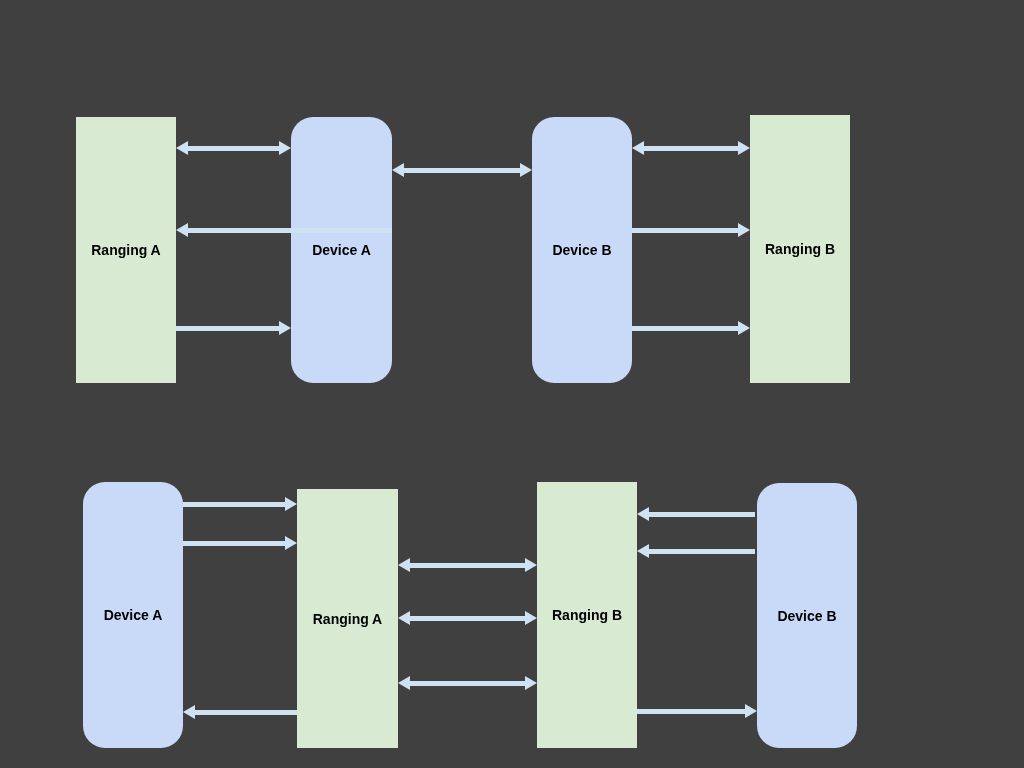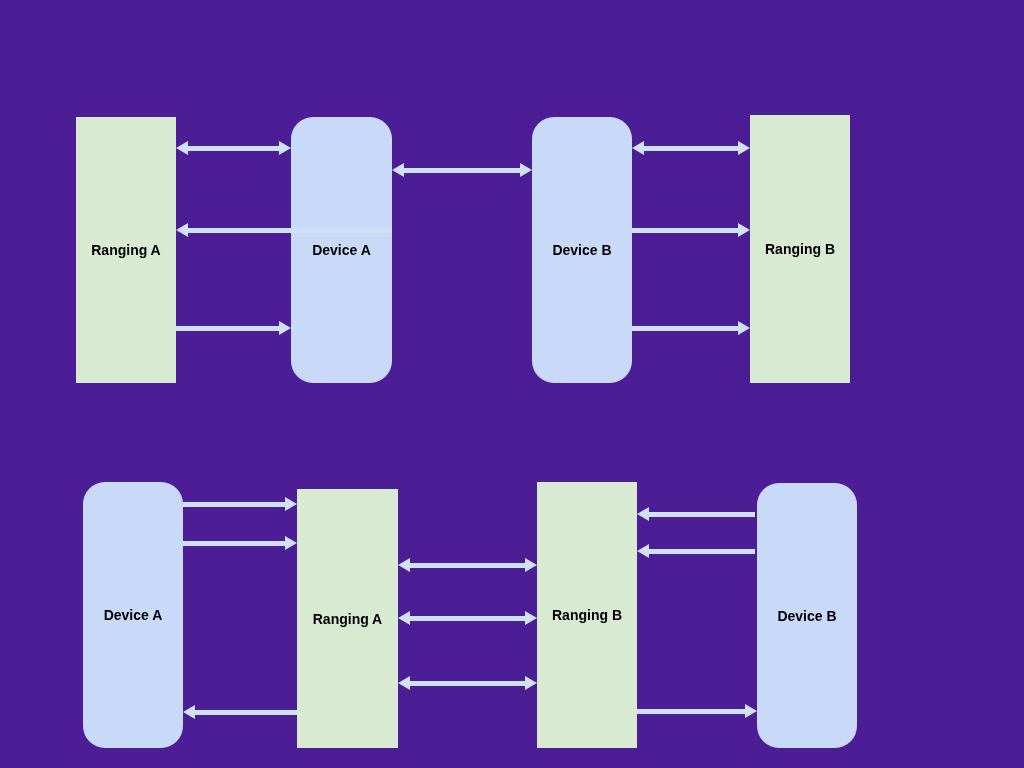--- a/index.html
+++ b/index.html
@@ -4,21 +4,21 @@
 <style>
   html,body{margin:0;padding:0;}
   body{
     background:#000000;
     font-family:"Liberation Sans", sans-serif;
   }
   .canvas{
     position:relative;
     width:1024px;
     height:768px;
-    background:#4c1d95;
+    background:#404040;
     overflow:hidden;
   }
   .diagram-group{position:absolute;left:0;top:0;width:100%;height:100%;}
   .box{
     position:absolute;
     display:flex;
     align-items:center;
     justify-content:center;
     box-sizing:border-box;
   }

